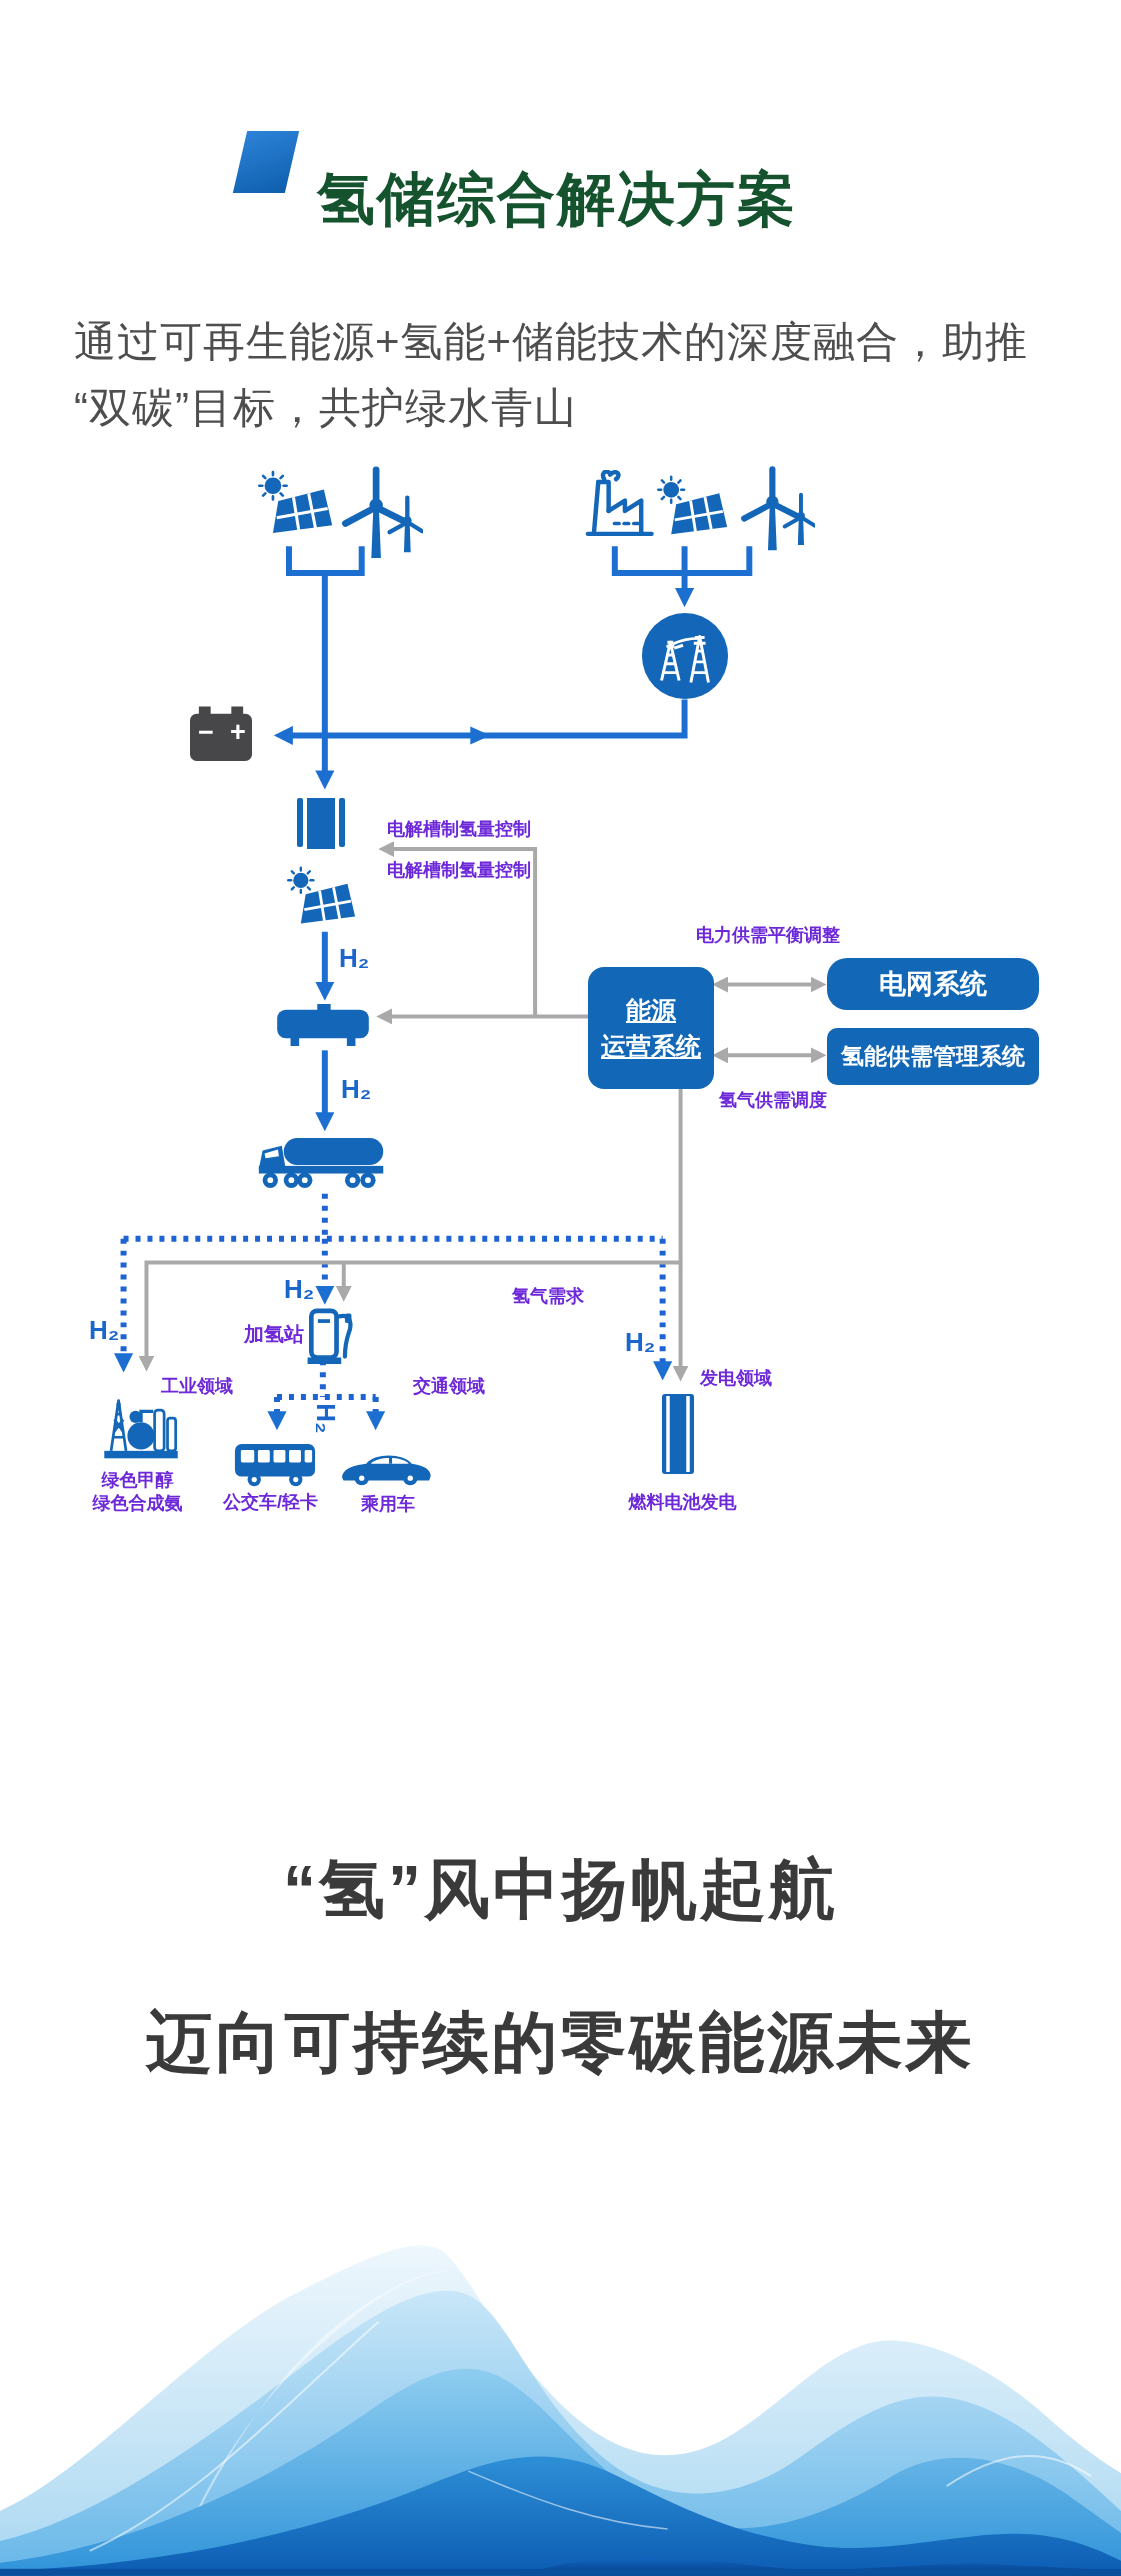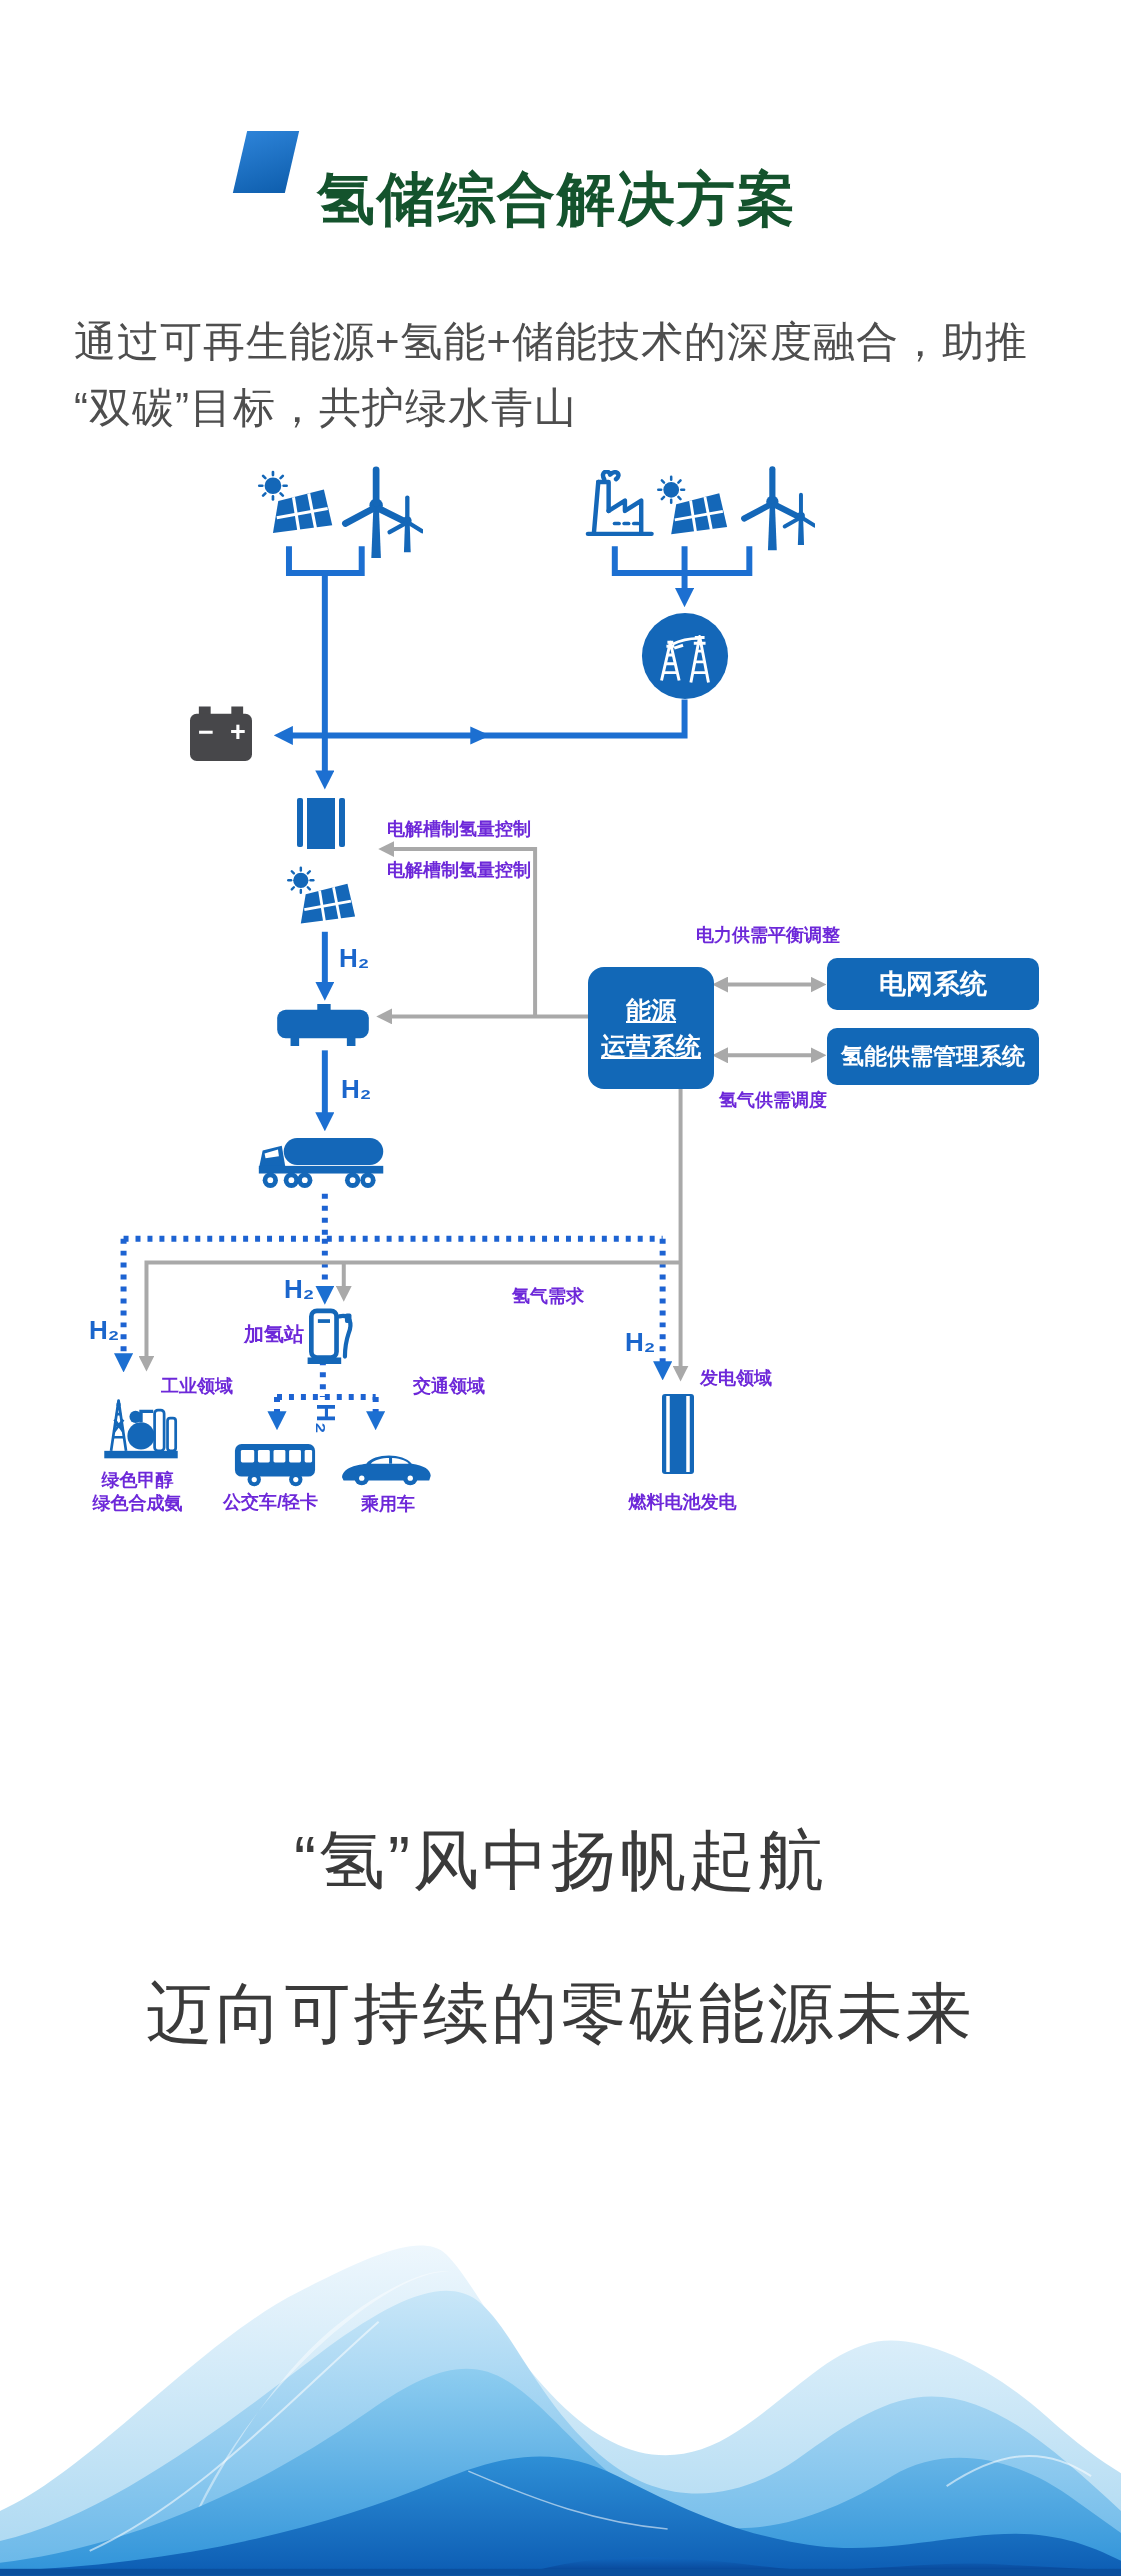--- a/index.html
+++ b/index.html
@@ -15,21 +15,21 @@
   
   .lbl{position:absolute;font-size:18px;font-weight:bold;color:#6d28d9;white-space:nowrap;}
   .lbl.c{text-align:center;white-space:normal;line-height:23px;}
   .h2lbl{position:absolute;font-size:26px;font-weight:bold;color:#1b66cc;white-space:nowrap;}
   .h2rot{transform:rotate(90deg);transform-origin:center;}
   .bluebox{position:absolute;background:#1268b7;color:#fff;font-weight:bold;
       display:flex;flex-direction:column;align-items:center;justify-content:center;
       text-align:center;}
   .batt-sign{position:absolute;color:#fff;font-weight:bold;font-size:27px;line-height:27px;}
   .footer-line{position:absolute;left:0;width:1121px;text-align:center;font-size:66px;
-      font-weight:normal;color:#3a3a3a;letter-spacing:3px;}
+      font-weight:bold;color:#3a3a3a;letter-spacing:3px;margin-top:29px;}
   svg{display:block;}
   .icon{position:absolute;}
   .connectors{position:absolute;left:0;top:0;pointer-events:none;}
   .waves{position:absolute;left:0;top:2172px;}
 </style>
 </head>
 <body>
 
 <div class="page">
 
@@ -297,21 +297,21 @@
       <use href="#i-car"></use>
     </svg>
   <svg class="icon" style="left:661px;top:1393px" width="34" height="82" viewBox="0 0 34 82">
       <use href="#i-fuelcell"></use>
     </svg>
 
   <div class="bluebox" style="left:588px;top:967px;width:126px;height:122px;border-radius:16px;font-size:25px;line-height:36px;text-decoration:underline;">
     <span>能源</span>
     <span>运营系统</span>
   </div>
-  <div class="bluebox" style="left:827px;top:958px;width:212px;height:52px;border-radius:10px;font-size:27px;">
+  <div class="bluebox" style="left:827px;top:958px;width:212px;height:52px;border-radius:20px;font-size:27px;">
     <span>电网系统</span>
   </div>
   <div class="bluebox" style="left:827px;top:1028px;width:212px;height:57px;border-radius:10px;font-size:23px;align-items:center;">
     <span>氢能供需管理系统</span>
   </div>
 
   <div class="lbl" style="left:387px;top:817px">电解槽制氢量控制</div>
   <div class="lbl" style="left:387px;top:858px">电解槽制氢量控制</div>
   <div class="lbl" style="left:696px;top:923px">电力供需平衡调整</div>
   <div class="lbl" style="left:719px;top:1088px">氢气供需调度</div>

